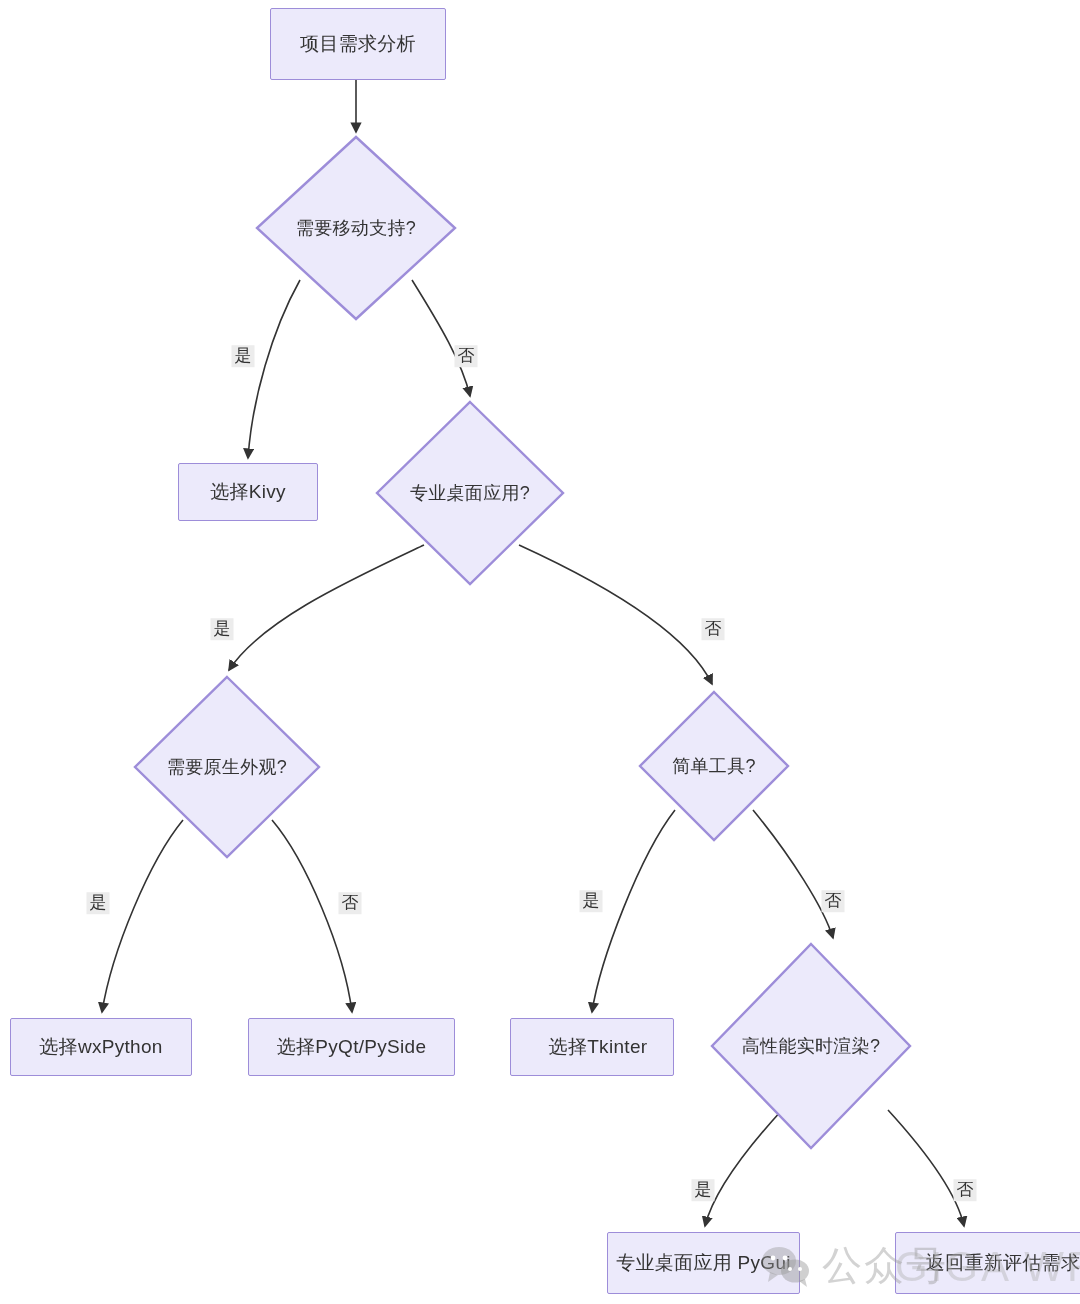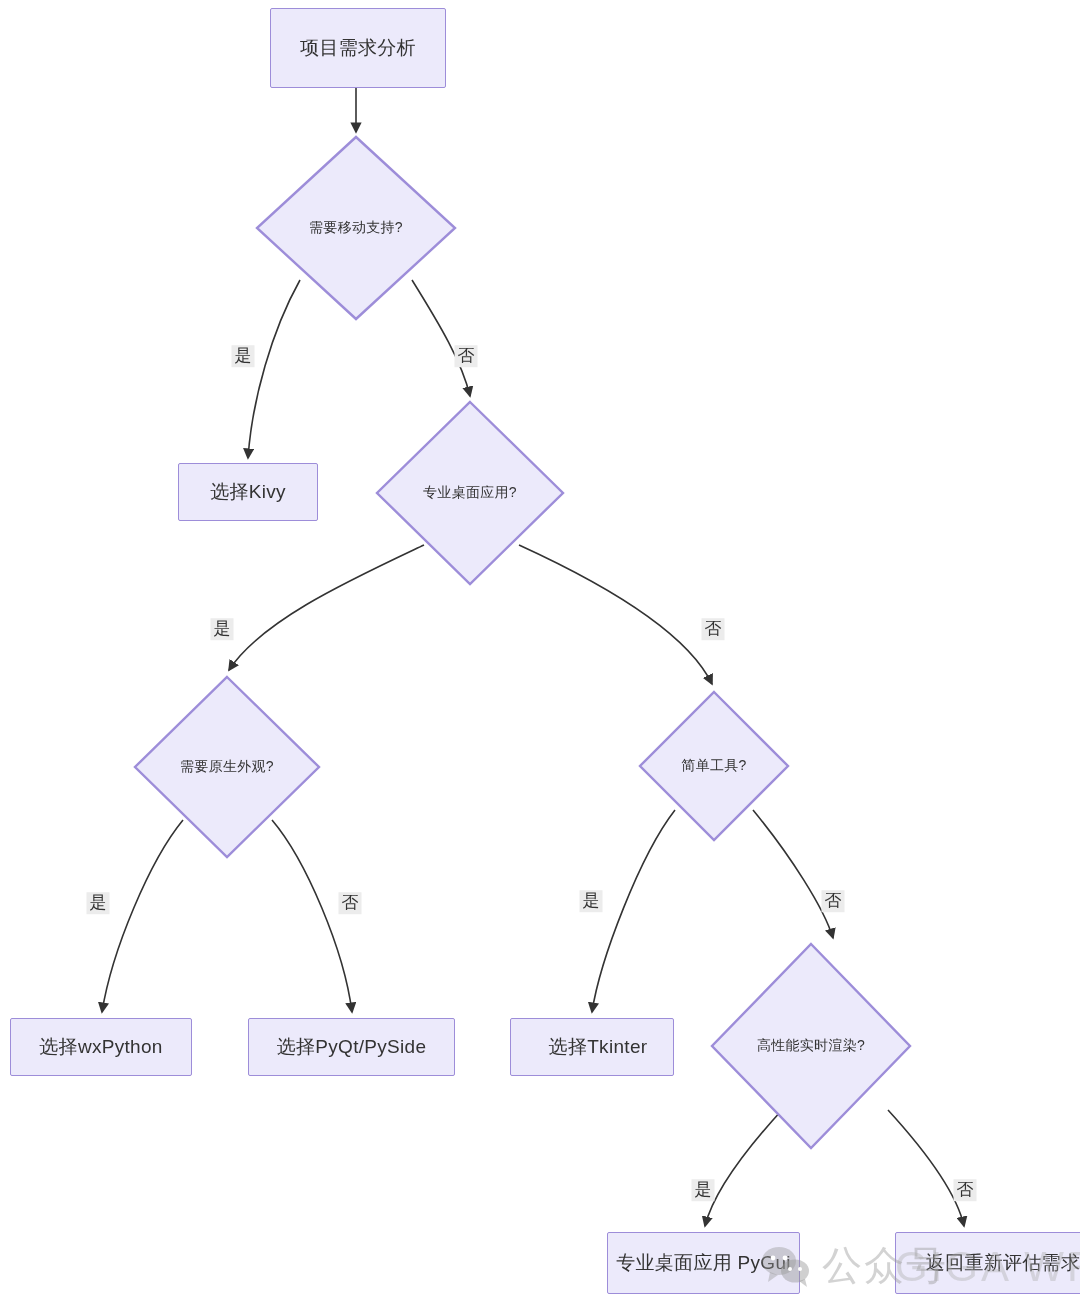--- a/index.html
+++ b/index.html
@@ -42,21 +42,21 @@
     justify-content: center;
   }
   .node-diamond .dia-shape {
     position: absolute;
     inset: 0;
   }
   .node-diamond .dia-label {
     position: relative;
     z-index: 2;
     color: #333333;
-    font-size: 14px;
+    font-size: 18px;
     letter-spacing: 0.3px;
     white-space: nowrap;
   }
   .edge-label {
     position: absolute;
     background: #ECECEC;
     color: #333333;
     font-size: 17px;
     padding: 1px 3px;
     line-height: 1.15;
@@ -112,21 +112,21 @@
       <path d="M 675 810 C 640 855, 600 960, 592 1012"></path>
 
       <path d="M 753 810 C 790 855, 824 908, 833 938"></path>
 
       <path d="M 782 1110 C 750 1145, 714 1190, 705 1226"></path>
 
       <path d="M 888 1110 C 920 1145, 956 1190, 964 1226"></path>
     </g>
   </svg>
 
-  <div class="node-box" style="left:270px;top:8px;width:176px;height:80px;">
+  <div class="node-box" style="left:270px;top:8px;width:176px;height:72px;">
     <span>项目需求分析</span>
   </div>
 
   <div class="node-box" style="left:178px;top:463px;width:140px;height:58px;">
     <span>选择Kivy</span>
   </div>
 
   <div class="node-box" style="left:10px;top:1018px;width:182px;height:58px;">
     <span>选择wxPython</span>
   </div>

